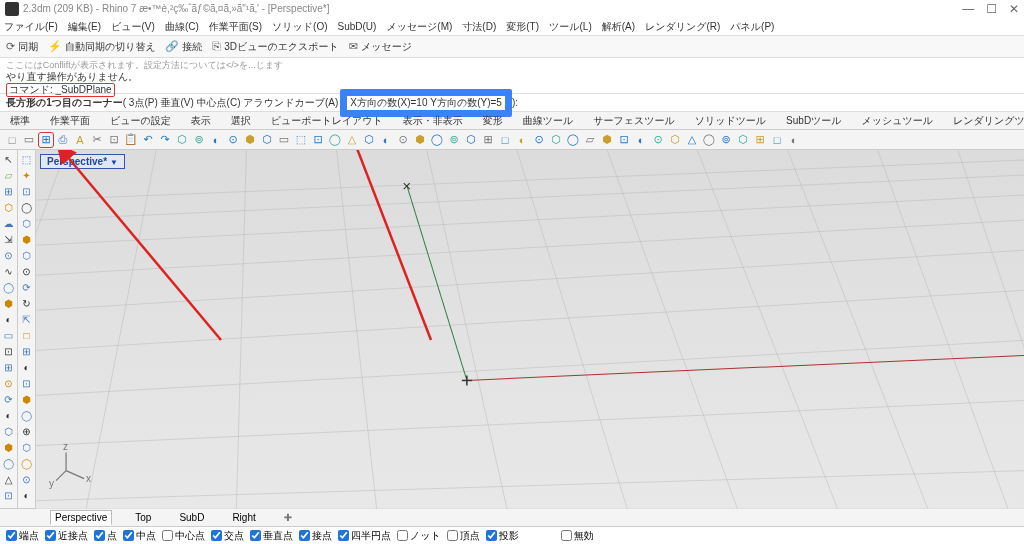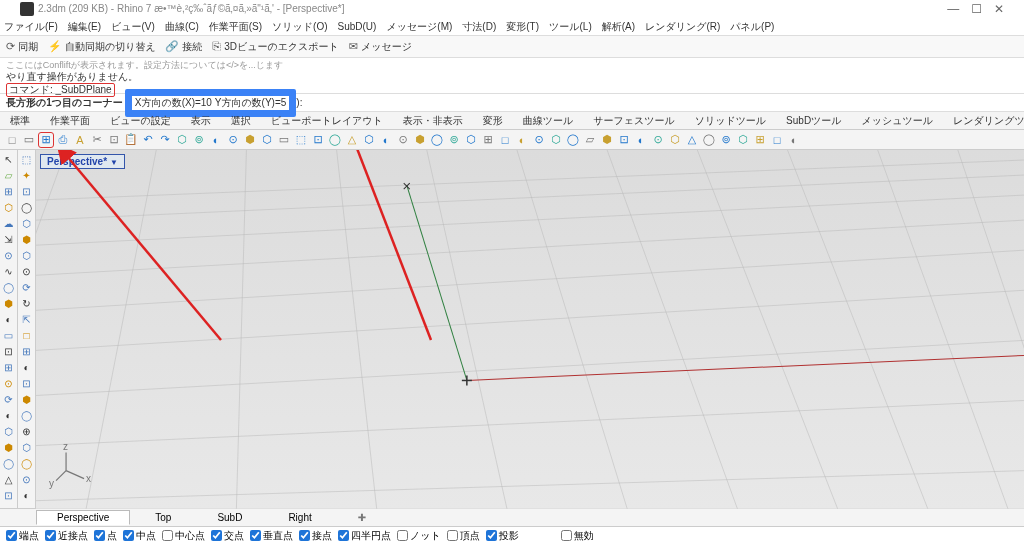--- a/index.html
+++ b/index.html
@@ -1,18 +1,18 @@
 <!DOCTYPE html>
 <html><head>
 <meta charset="utf-8">
 <style>
 * { margin: 0; padding: 0; box-sizing: border-box; font-family: 'Meiryo', 'MS PGothic', sans-serif; font-size: 10px; }
 body { background: #f0f0f0; width: 1024px; height: 544px; overflow: hidden; position: relative; }
 
-.titlebar { background: #fff; height: 18px; display: flex; align-items: center; justify-content: space-between; padding: 0 20px; color: #888; }
+.titlebar { background: #fff; height: 18px; display: flex; align-items: center; justify-content: space-between; padding: 0 5px; color: #888; }
 .titlebar .title { font-size: 10px; }
 .titlebar .controls { display: flex; gap: 12px; color: #666; }
 .titlebar .controls span { cursor: pointer; font-size: 12px; }
 
 .menubar { background: #fff; height: 18px; display: flex; align-items: center; padding: 0 4px; gap: 10px; color: #333; border-bottom: 1px solid #ddd;}
 .menubar span { cursor: pointer; font-size: 10px; white-space: nowrap;}
 
 .toolbar1 { background: #f8f8f8; height: 22px; display: flex; align-items: center; padding: 0 6px; gap: 10px; border-bottom: 1px solid #ddd; color: #333;}
 .toolbar1 .item { display: flex; align-items: center; gap: 3px; cursor: pointer; }
 .toolbar1 .icon { font-size: 11px; color: #555; }
@@ -41,21 +41,21 @@
 .side-toolbar .sib { width: 15px; height: 15px; display: flex; align-items: center; justify-content: center; font-size: 10px; cursor: pointer; }
 .viewport { flex: 1; position: relative; background: #e0e0e0; }
 .vp-label { position: absolute; top: 4px; left: 4px; background: #e0e8f0; border: 1px solid #3355aa; padding: 1px 6px; font-size: 10px; color: #2244aa; font-weight: bold; z-index: 10;}
 .vp-label .arrow { font-size: 8px; margin-left: 3px;}
 
 .vp-canvas { position: absolute; inset: 0; }
 
 .arrow-red { position: absolute; z-index: 20; pointer-events: none; }
 
 .view-tabs { background: #f4f4f4; height: 18px; display: flex; align-items: center; padding: 0 36px; gap: 4px; border-top: 1px solid #ccc; font-size: 10px;}
-.view-tabs span { padding: 1px 20px; cursor: pointer; border: 1px solid transparent; }
+.view-tabs span { padding: 1px 4px; cursor: pointer; border: 1px solid transparent; margin-left: 14px; }
 .view-tabs .active { background: #fff; border: 1px solid #bbb; border-bottom: 1px solid #fff;}
 .view-tabs .add { color: #777; }
 
 .osnap-row { background: #fff; height: 18px; display: flex; align-items: center; padding: 0 6px; gap: 6px; border-top: 1px solid #ccc; font-size: 10px; white-space: nowrap;}
 .osnap-row label { display: flex; align-items: center; gap: 2px; cursor: pointer; }
 .osnap-row input[type=checkbox] { width: 11px; height: 11px; accent-color: #1e74d8; cursor: pointer;}
 
 .rhino-icon { width: 14px; height: 14px; background: #333; display: inline-block; border-radius: 2px; margin-right: 4px; vertical-align: middle;}
 </style>
 </head>
@@ -111,20 +111,21 @@
 </div>
 
 <div class="history">
   <div class="line1">ここにはConfliftが表示されます。設定方法については&lt;/&gt;を...じます</div>
   <div>やり直す操作がありません。</div>
   <div><span class="cmd-box"><span>コマンド:</span> <span>_SubDPlane</span></span></div>
 </div>
 
 <div class="prompt">
   <b>長方形の1つ目のコーナー</b>
+  <span>( 3点(P)  垂直(V)  中心点(C)  アラウンドカーブ(A)</span>
   <span class="opt-box">X方向の数(X)=10  Y方向の数(Y)=5</span>
   <span>):</span>
   <input type="text" style="">
 </div>
 
 <div class="tabs">
   <span>標準</span>
   <span>作業平面</span>
   <span>ビューの設定</span>
   <span>表示</span>

